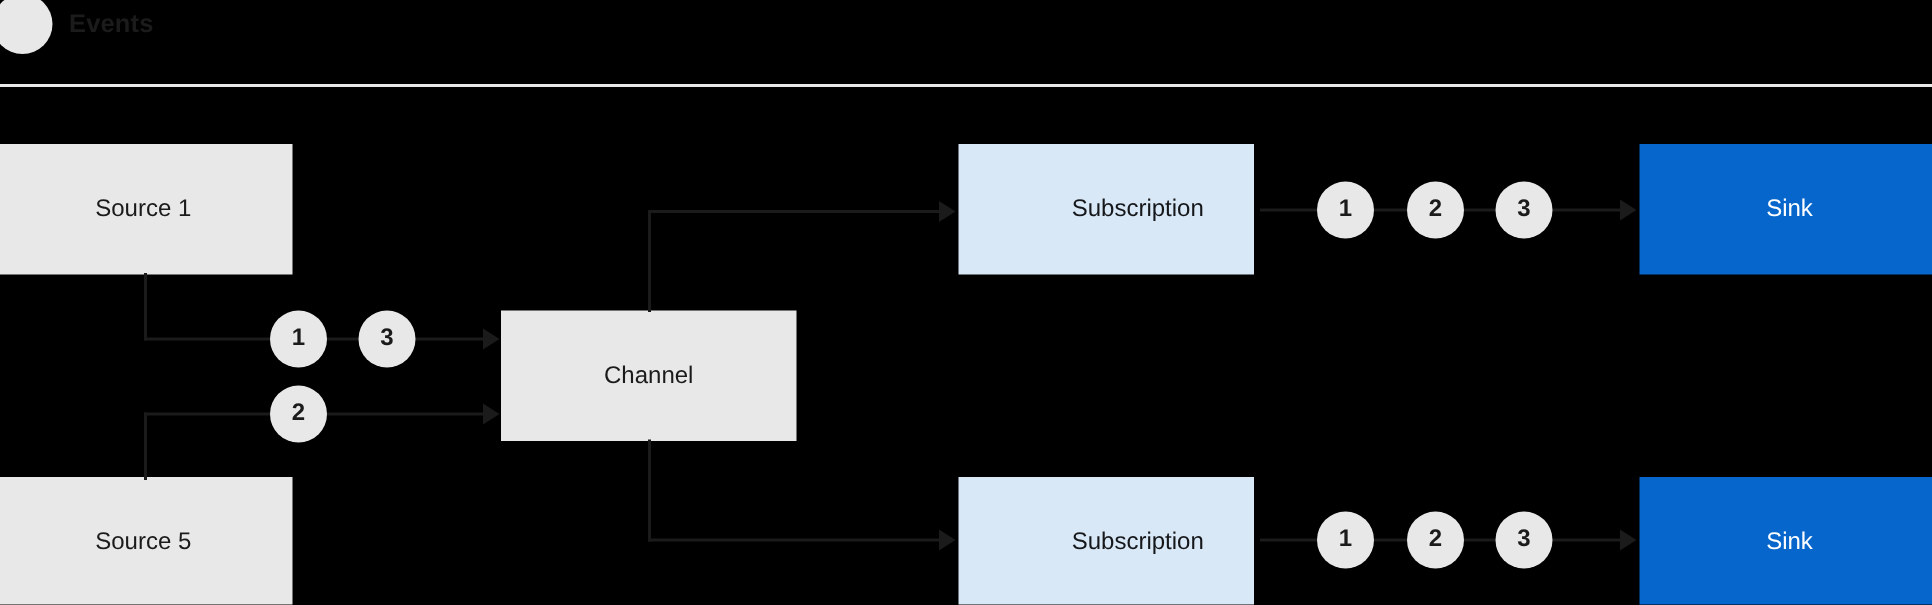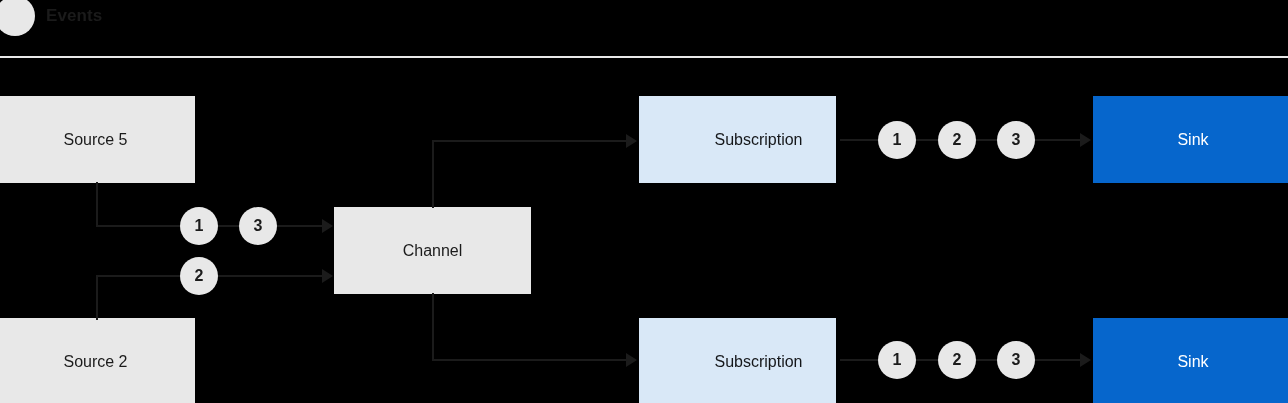--- a/index.html
+++ b/index.html
@@ -108,32 +108,32 @@
 </head>
 <body>
 
 <div id="stage">
 
   <div class="legend-dot"></div>
   <div class="legend-label">Events</div>
   <div class="header-rule"></div>
 
   <div class="node node-grey" id="source1">
-    <span>Source 5</span>
+    <span>Source 1</span>
   </div>
 
   <div class="conn v" style="left:96px; top:182px; height:45px;"></div>
   <div class="conn h" style="left:96px; top:225px; width:228px;"></div>
   <div class="arrowhead" style="left:322px; top:219px;"></div>
 
   <div class="token" style="left:180px; top:207px;">1</div>
   <div class="token" style="left:239px; top:207px;">3</div>
 
   <div class="node node-grey" id="source2">
-    <span>Source 2</span>
+    <span>Source 5</span>
   </div>
 
   <div class="conn v" style="left:96px; top:275px; height:45px;"></div>
   <div class="conn h" style="left:96px; top:275px; width:228px;"></div>
   <div class="arrowhead" style="left:322px; top:269px;"></div>
 
   <div class="token" style="left:180px; top:257px;">2</div>
 
   <div class="node node-grey" id="channel">
     <span>Channel</span>

